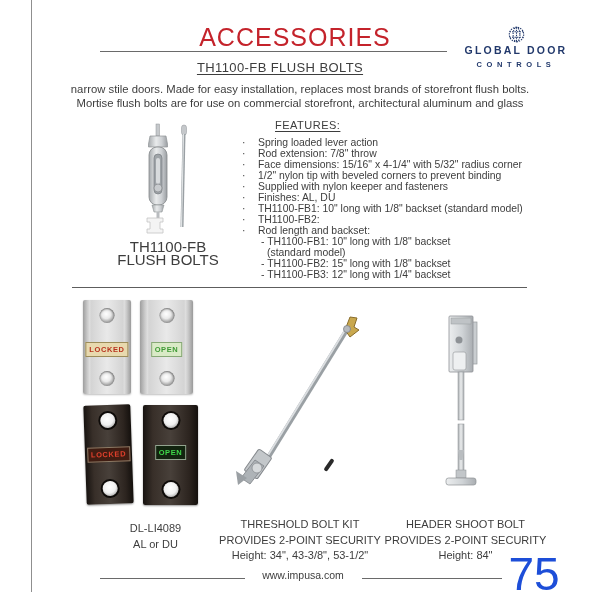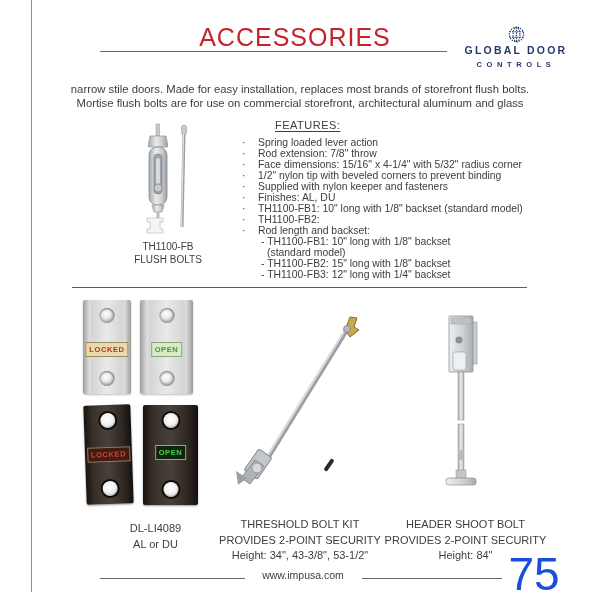--- a/index.html
+++ b/index.html
@@ -34,21 +34,21 @@
   .features-heading{
     left:255px;top:119px;font-size:11px;letter-spacing:.5px;
     text-decoration:underline;text-underline-offset:2px;margin-left:20px;
   }
   .features-list{left:242px;top:137px;width:310px;font-size:10.4px;line-height:11px;}
   .feat-row{display:flex;}
   .feat-bullet{flex:0 0 16px;width:16px;}
   .feat-row.ind1{padding-left:19px;}
   .feat-row.ind2{padding-left:25px;}
 
-  .flush-bolt-caption{left:113px;top:240px;width:110px;text-align:center;font-size:10px;line-height:13px;}
+  .flush-bolt-caption{left:113px;top:240px;width:110px;text-align:center;font-size:15px;line-height:13px;}
 
   .section-divider{left:72px;top:287px;width:455px;height:1px;background:#5d5d5d;}
 
   
   .plate{border-radius:2px;}
   .plate-silver{
     background:linear-gradient(90deg,#9e9e9e 0%,#c9c9c9 9%,#dedede 14%,#d4d4d4 17%,#e9e9e9 50%,#d4d4d4 83%,#dedede 86%,#c9c9c9 91%,#9a9a9a 100%);
     box-shadow:0 1px 2px rgba(0,0,0,.25);
   }
   .plate-dark{
@@ -98,20 +98,21 @@
         <ellipse cx="8.5" cy="8.5" rx="3.4" ry="7.2"></ellipse>
         <line x1="8.5" y1="1.3" x2="8.5" y2="15.7"></line>
         <line x1="1.5" y1="5.8" x2="15.5" y2="5.8"></line>
         <line x1="1.5" y1="11.2" x2="15.5" y2="11.2"></line>
       </g>
     </svg>
     <div class="brand-name">GLOBAL DOOR</div>
     <div class="brand-sub">CONTROLS</div>
   </div>
 
+  <div class="abs section-title">TH1100-FB FLUSH BOLTS</div>
   <div class="abs description">
     <div>narrow stile doors. Made for easy installation, replaces most brands of storefront flush bolts.</div>
     <div>Mortise flush bolts are for use on commercial storefront, architectural aluminum and glass</div>
   </div>
 
   <svg class="abs" style="left:113px;top:122px;" width="110" height="115" viewBox="0 0 110 115">
     <defs>
       <linearGradient id="fb1" x1="0" y1="0" x2="1" y2="0">
         <stop offset="0" stop-color="#a7abae"></stop>
           <stop offset="0.4" stop-color="#e9ebec"></stop>

